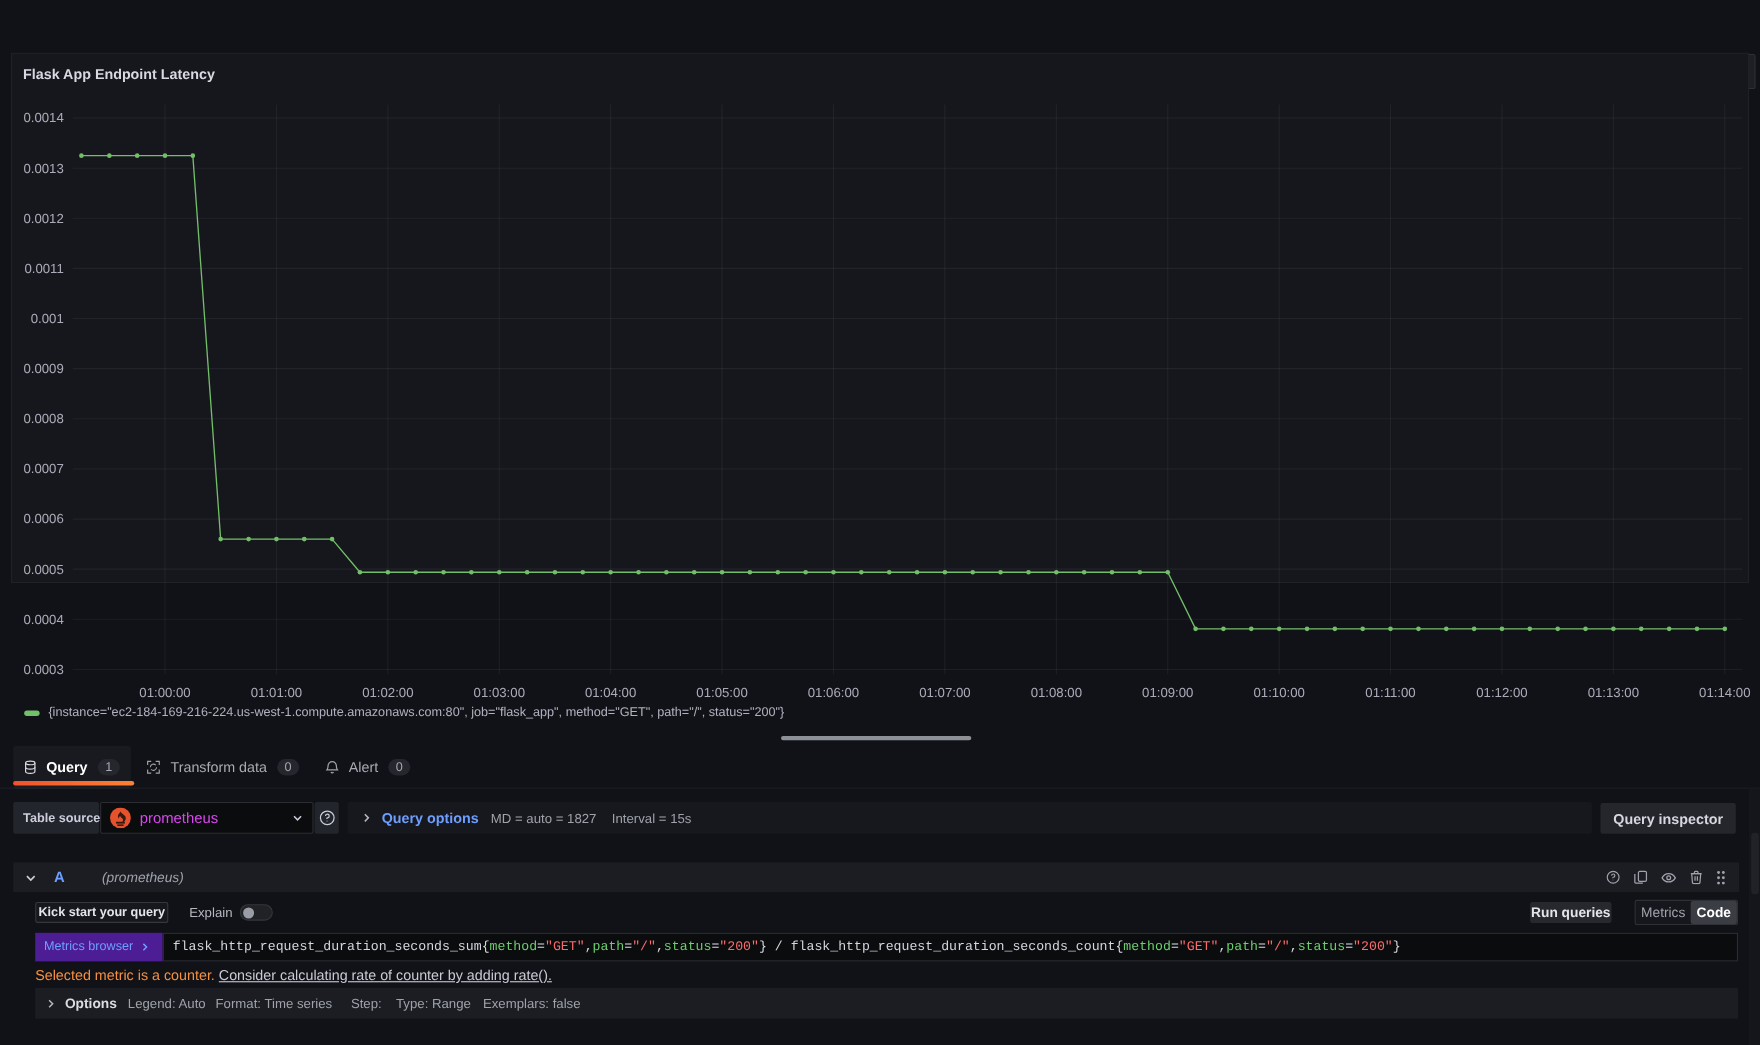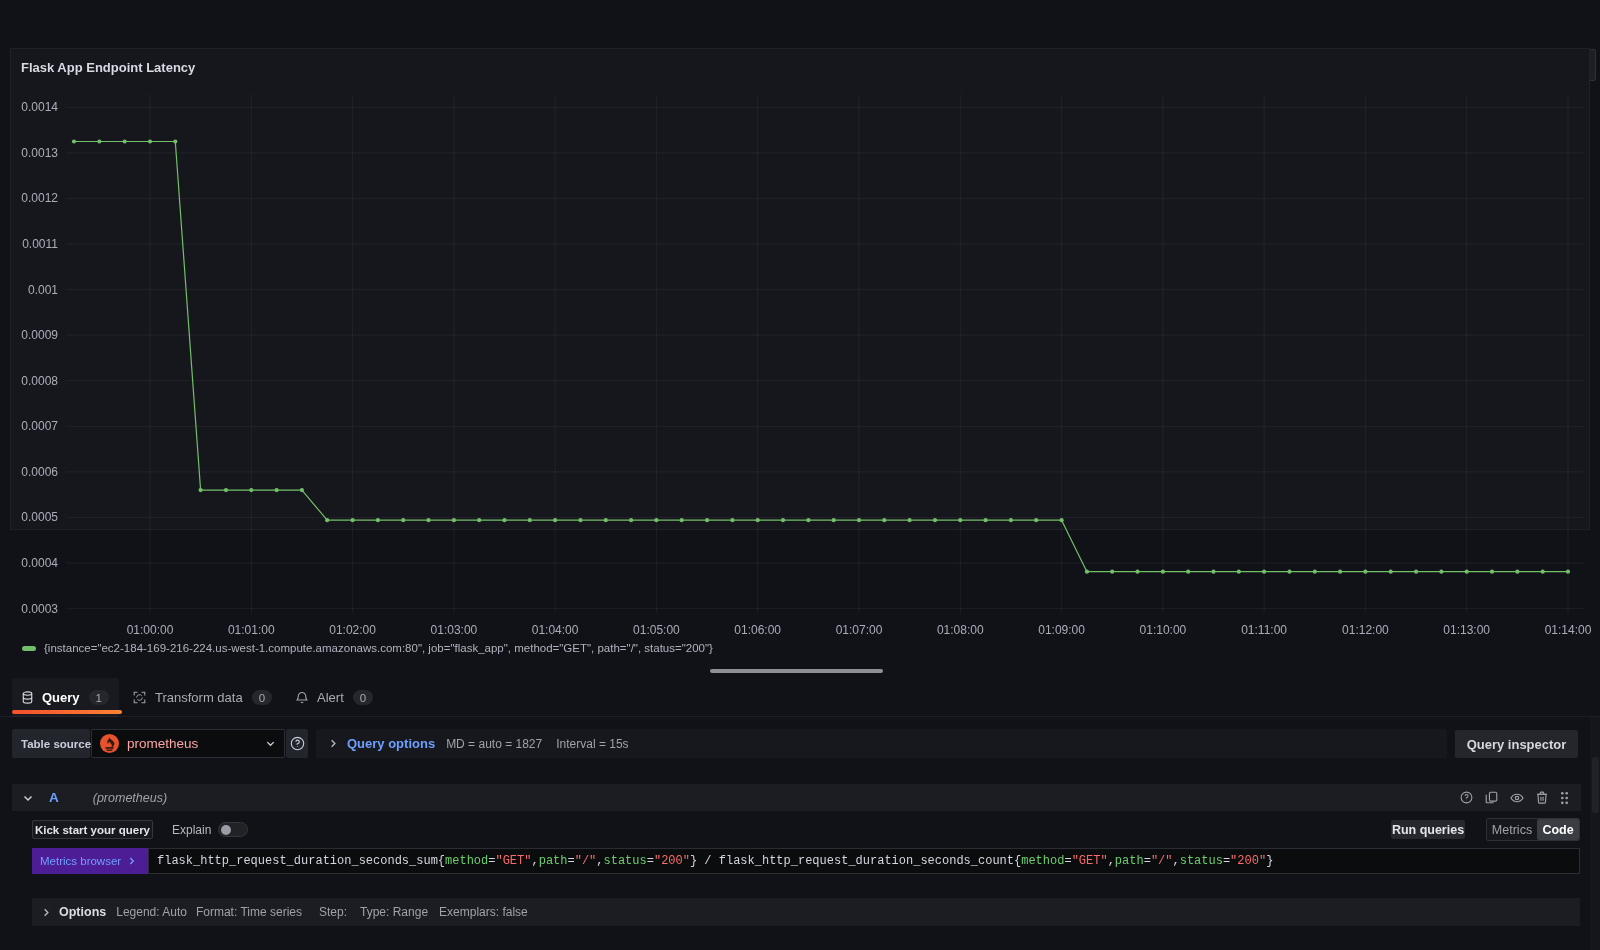--- a/index.html
+++ b/index.html
@@ -31,21 +31,21 @@
 #tabs { position:absolute; left:12px; top:2px; height:39px; display:flex; align-items:center; }
 #tabbar-border { position:absolute; left:0; top:40px; width:1600px; height:1px; background:#1d1f24; }
 .tab { display:flex; align-items:center; gap:9px; margin-right:4px; font-size:13px; color:#a8abb3; position:relative; height:39px; padding:0 10px; white-space:nowrap; }
 .tab.active { color:#ffffff; font-weight:bold; background:rgba(204,204,220,0.045); border-radius:3px; }
 .tab .badge { background:#26272e; color:#a5a8b0; font-size:11.5px; font-weight:normal; border-radius:9px; padding:1.5px 7px; }
 #tab-underline { position:absolute; left:12px; top:34px; width:110px; height:4px; border-radius:2px; background:linear-gradient(90deg,#f2512c,#fc8134); }
 
 .chip { position:absolute; height:29px; display:flex; align-items:center; border-radius:2px; }
 #ds-label { left:12px; top:53px; width:78px; white-space:nowrap; font-size:11.5px !important; background:#22252b; font-size:13px; font-weight:bold; color:#ccccdc; padding-left:9px; }
 #ds-picker { left:91px; top:53px; width:194px; background:#0b0c0e; border:1px solid #2b2d33; padding:0 8px; gap:8px; }
-#ds-picker .pname { font-size:13.5px; color:#fca5a5; flex:1; }
+#ds-picker .pname { font-size:13.5px; color:#d946ef; flex:1; }
 #ds-help { left:286px; top:53px; width:22px; background:#22252b; justify-content:center; }
 #qo-bar { left:316px; top:53px; width:1131px; background:#17181d; font-size:12px; color:#9fa2ab; gap:0; }
 #qo-bar .qolink { color:#6e9fff; font-weight:bold; font-size:13px; }
 #qinspect { left:1455px; top:54px; width:123px; height:28px; background:#24262c; justify-content:center; font-size:13px; font-weight:bold; color:#d6d7e0; }
 
 #rowA { position:absolute; left:12px; top:108px; width:1569px; height:27px; background:#1b1d22; display:flex; align-items:center; }
 #rowA .ra-a { color:#6e9fff; font-weight:bold; font-size:13.5px; }
 #rowA .ra-ds { color:#9fa2ab; font-style:italic; font-size:12.5px; margin-left:34px; }
 #rowA .ricons { margin-left:auto; display:flex; align-items:center; gap:12px; margin-right:12px; }
 
@@ -350,20 +350,21 @@
       <div class="seg on">Code</div>
     </div>
 
   <div id="mbrowser">Metrics browser
     <svg class="ic" width="10" height="10" viewBox="0 0 12 12" fill="none" stroke="#6e9fff" stroke-width="1.6">
         <path d="M4 2.5L7.5 6 4 9.5"></path>
       </svg>
   </div>
   <div id="qinput">flask_http_request_duration_seconds_sum{<span class="lbl">method</span>=<span class="str">"GET"</span>,<span class="lbl">path</span>=<span class="str">"/"</span>,<span class="lbl">status</span>=<span class="str">"200"</span>} / flask_http_request_duration_seconds_count{<span class="lbl">method</span>=<span class="str">"GET"</span>,<span class="lbl">path</span>=<span class="str">"/"</span>,<span class="lbl">status</span>=<span class="str">"200"</span>}</div>
 
+  <div id="warn">Selected metric is a counter. <a>Consider calculating rate of counter by adding rate().</a></div>
 
   <div id="optrow">
     <svg class="ic" width="11" height="11" viewBox="0 0 12 12" fill="none" stroke="#b5b7c0" stroke-width="1.5" style="margin:0 7px 0 9px;">
         <path d="M4 2.5L7.5 6 4 9.5"></path>
       </svg>
     <b>Options</b>
     <span style="margin-left:10px;">Legend: Auto</span>
     <span style="margin-left:9px;">Format: Time series</span>
     <span style="margin-left:17px;">Step:</span>
     <span style="margin-left:13px;">Type: Range</span>

